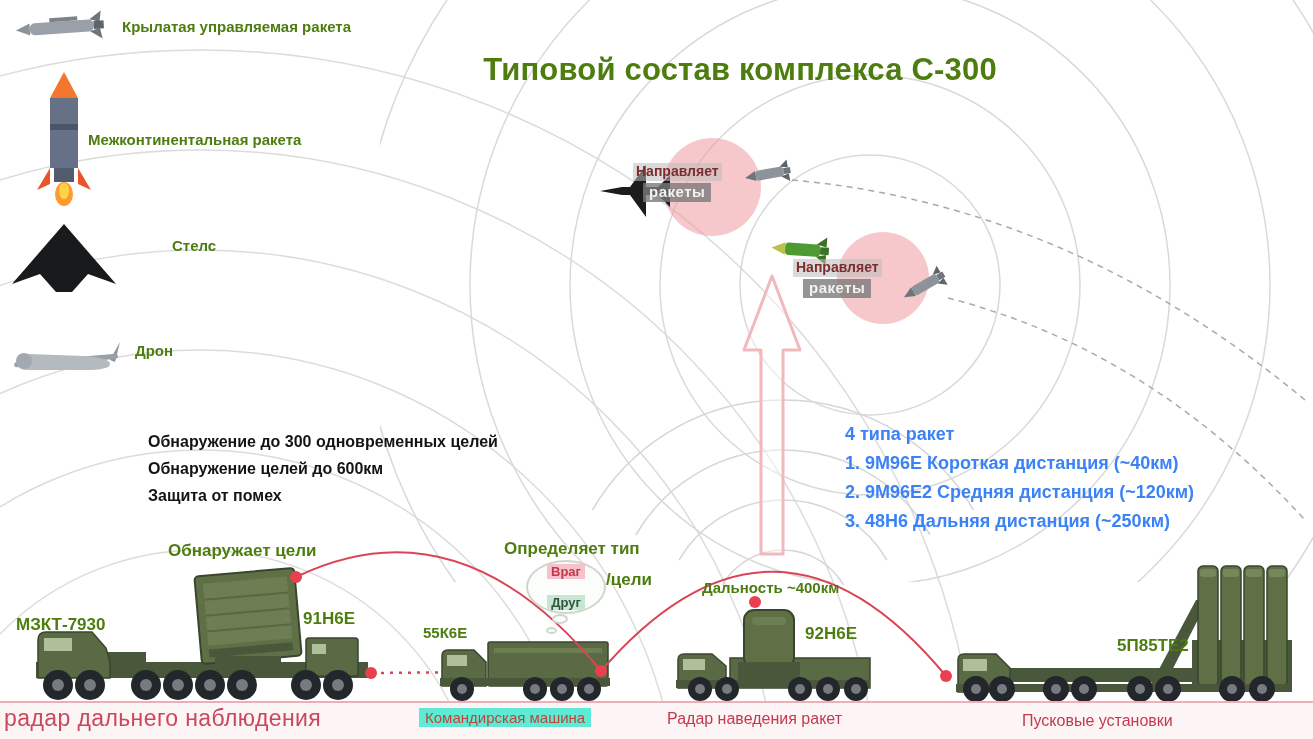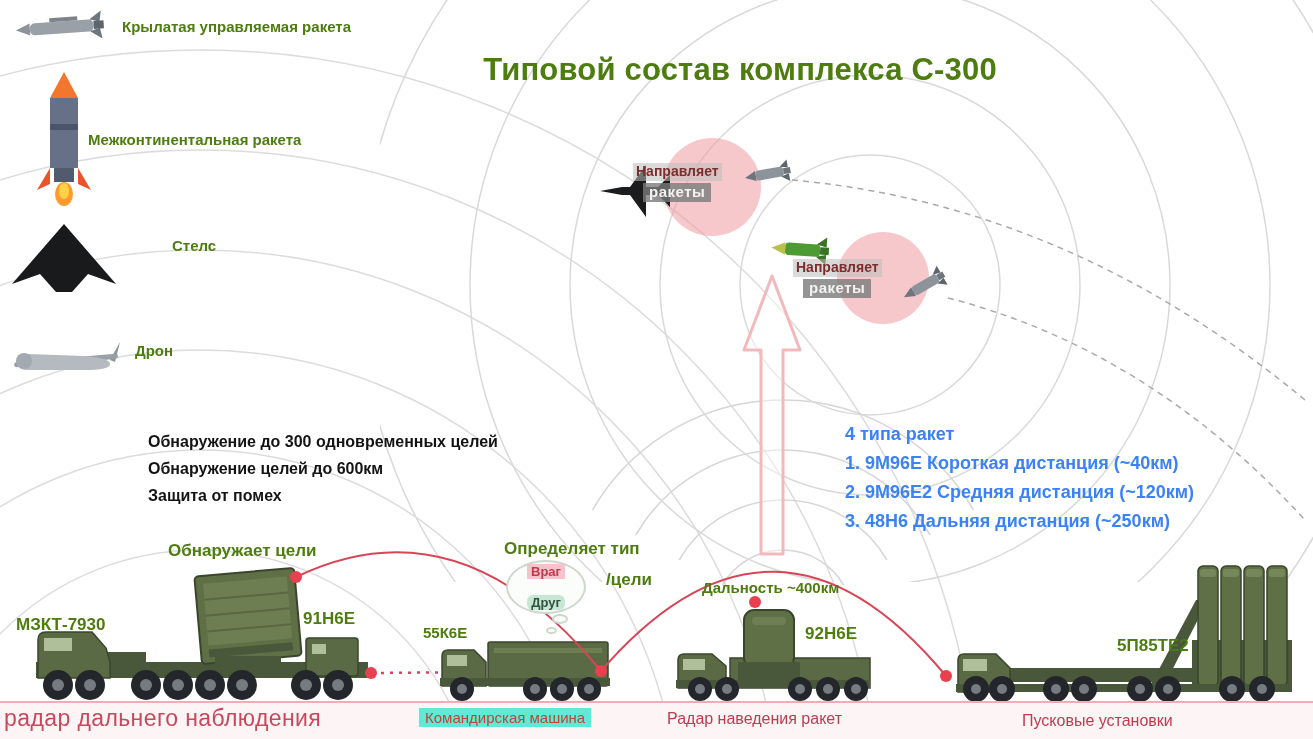--- a/index.html
+++ b/index.html
@@ -22,26 +22,26 @@
   .mlist div{ font-size:18px; font-weight:bold; color:#3b82f6; line-height:29px; white-space:nowrap; }
   .cap{ position:absolute; z-index:4; color:#c23a4e; white-space:nowrap; }
   .cap-big{ left:4px; top:705px; font-size:23px; color:#c9485c; letter-spacing:.4px; }
   .cap-hl{ left:419px; top:708px; font-size:15px; background:#5eead4; padding:1px 6px; color:#bf4437; }
   .cap-3{ left:667px; top:710px; font-size:16px; }
   .cap-4{ left:1022px; top:712px; font-size:16px; }
   .dl{ position:absolute; z-index:3; font-weight:bold; line-height:1.25; }
   .dl .l1{ display:inline-block; color:#7c2d2d; background:rgba(188,188,188,.55); font-size:14px; padding:0 3px; }
   .dl .l2{ display:block; width:max-content; margin:2px 0 0 10px; color:#f2f2f2; background:rgba(122,122,122,.8); font-size:15px; padding:0 6px; letter-spacing:.5px; }
   .bubble{
-    position:absolute; left:506px; top:560px; width:80px; height:54px; z-index:3;
+    position:absolute; left:526px; top:560px; width:80px; height:54px; z-index:3;
     border:2px solid #cdd8cd; border-radius:50%; background:#fbfdfb;
     display:flex; flex-direction:column; align-items:center; justify-content:center; gap:16px;
   }
   .bubble .enemy{ font-size:13px; font-weight:bold; color:#c23a4e; background:#f6c3cd; padding:0 4px; }
-  .bubble .friend{ font-size:13px; font-weight:bold; color:#31543e; background:#c7e6d4; padding:0 4px;border-radius:6px; }
+  .bubble .friend{ font-size:13px; font-weight:bold; color:#31543e; background:#c7e6d4; padding:0 4px; }
   .tail{ position:absolute; background:#fbfdfb; border:2px solid #cdd8cd; border-radius:50%; z-index:3; }
   .tail1{ left:552px; top:614px; width:16px; height:10px; }
   .tail2{ left:546px; top:627px; width:11px; height:7px; }
 </style>
 </head>
 <body>
 
 <div class="canvas">
 
   <svg class="scene" width="1313" height="739" viewBox="0 0 1313 739">

